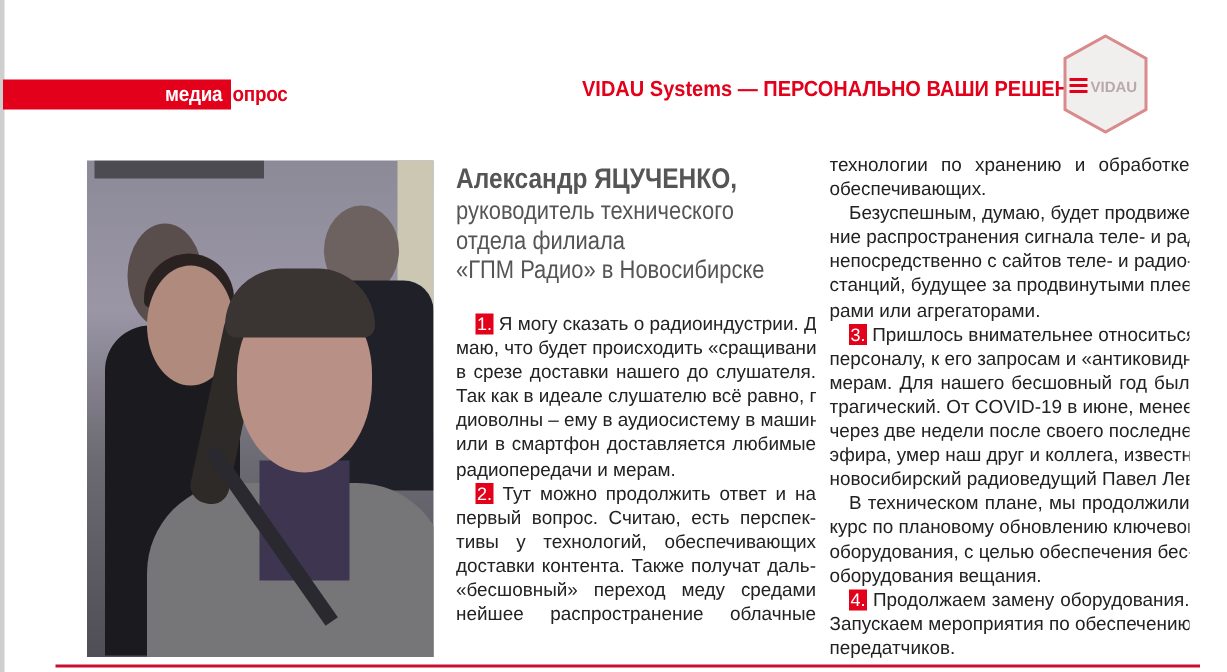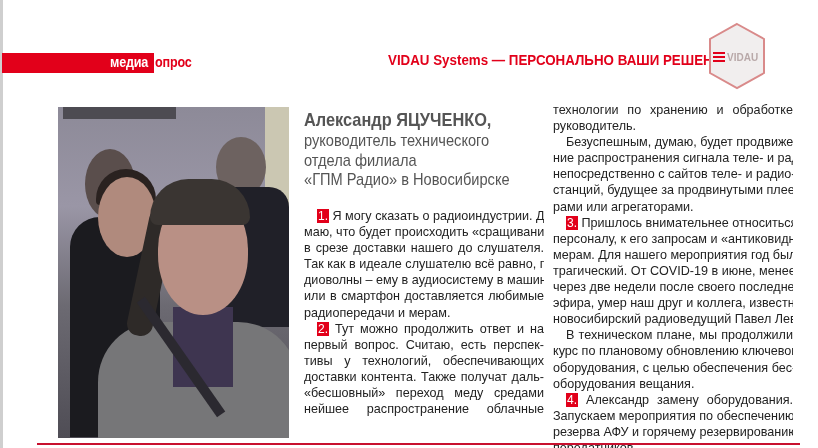--- a/index.html
+++ b/index.html
@@ -136,36 +136,35 @@
     <span class="line last"><span>радиопередачи и мерам.</span></span>
     <span class="line indent"><span class="num">2.</span> <span>Тут можно продолжить ответ и на</span></span>
     <span class="line"><span>первый вопрос. Считаю, есть перспек-</span></span>
     <span class="line"><span>тивы у технологий, обеспечивающих</span></span>
     <span class="line"><span>доставки контента. Также получат даль-</span></span>
     <span class="line"><span>«бесшовный» переход меду средами</span></span>
     <span class="line"><span>нейшее распространение облачные</span></span>
   </div>
 <div class="col col2" id="col2">
     <span class="line"><span>технологии по хранению и обработке</span></span>
-    <span class="line last"><span>руководитель.</span></span>
+    <span class="line last"><span>обеспечивающих.</span></span>
     <span class="line indent"><span>Безуспешным, думаю, будет продвиже-</span></span>
     <span class="line"><span>ние распространения сигнала теле- и радио</span></span>
     <span class="line"><span>непосредственно с сайтов теле- и радио-</span></span>
     <span class="line"><span>станций, будущее за продвинутыми плее-</span></span>
     <span class="line last"><span>рами или агрегаторами.</span></span>
     <span class="line indent"><span class="num">3.</span> <span>Пришлось внимательнее относиться к</span></span>
     <span class="line"><span>персоналу, к его запросам и «антиковидным»</span></span>
-    <span class="line"><span>мерам. Для нашего мероприятия год был</span></span>
+    <span class="line"><span>мерам. Для нашего бесшовный год был</span></span>
     <span class="line"><span>трагический. От COVID-19 в июне, менее чем</span></span>
     <span class="line"><span>через две недели после своего последнего</span></span>
     <span class="line"><span>эфира, умер наш друг и коллега, известный</span></span>
     <span class="line last"><span>новосибирский радиоведущий Павел Левин.</span></span>
     <span class="line indent"><span>В техническом плане, мы продолжили</span></span>
     <span class="line"><span>курс по плановому обновлению ключевого</span></span>
     <span class="line"><span>оборудования, с целью обеспечения бес-</span></span>
     <span class="line last"><span>оборудования вещания.</span></span>
-    <span class="line indent"><span class="num">4.</span> <span>Александр замену оборудования.</span></span>
+    <span class="line indent"><span class="num">4.</span> <span>Продолжаем замену оборудования.</span></span>
     <span class="line"><span>Запускаем мероприятия по обеспечению</span></span>
-    <span class="line"><span>резерва АФУ и горячему резервированию</span></span>
     <span class="line last"><span>передатчиков.</span></span>
   </div>
 
 <div class="footer-rule"></div>
 
 </body></html>

